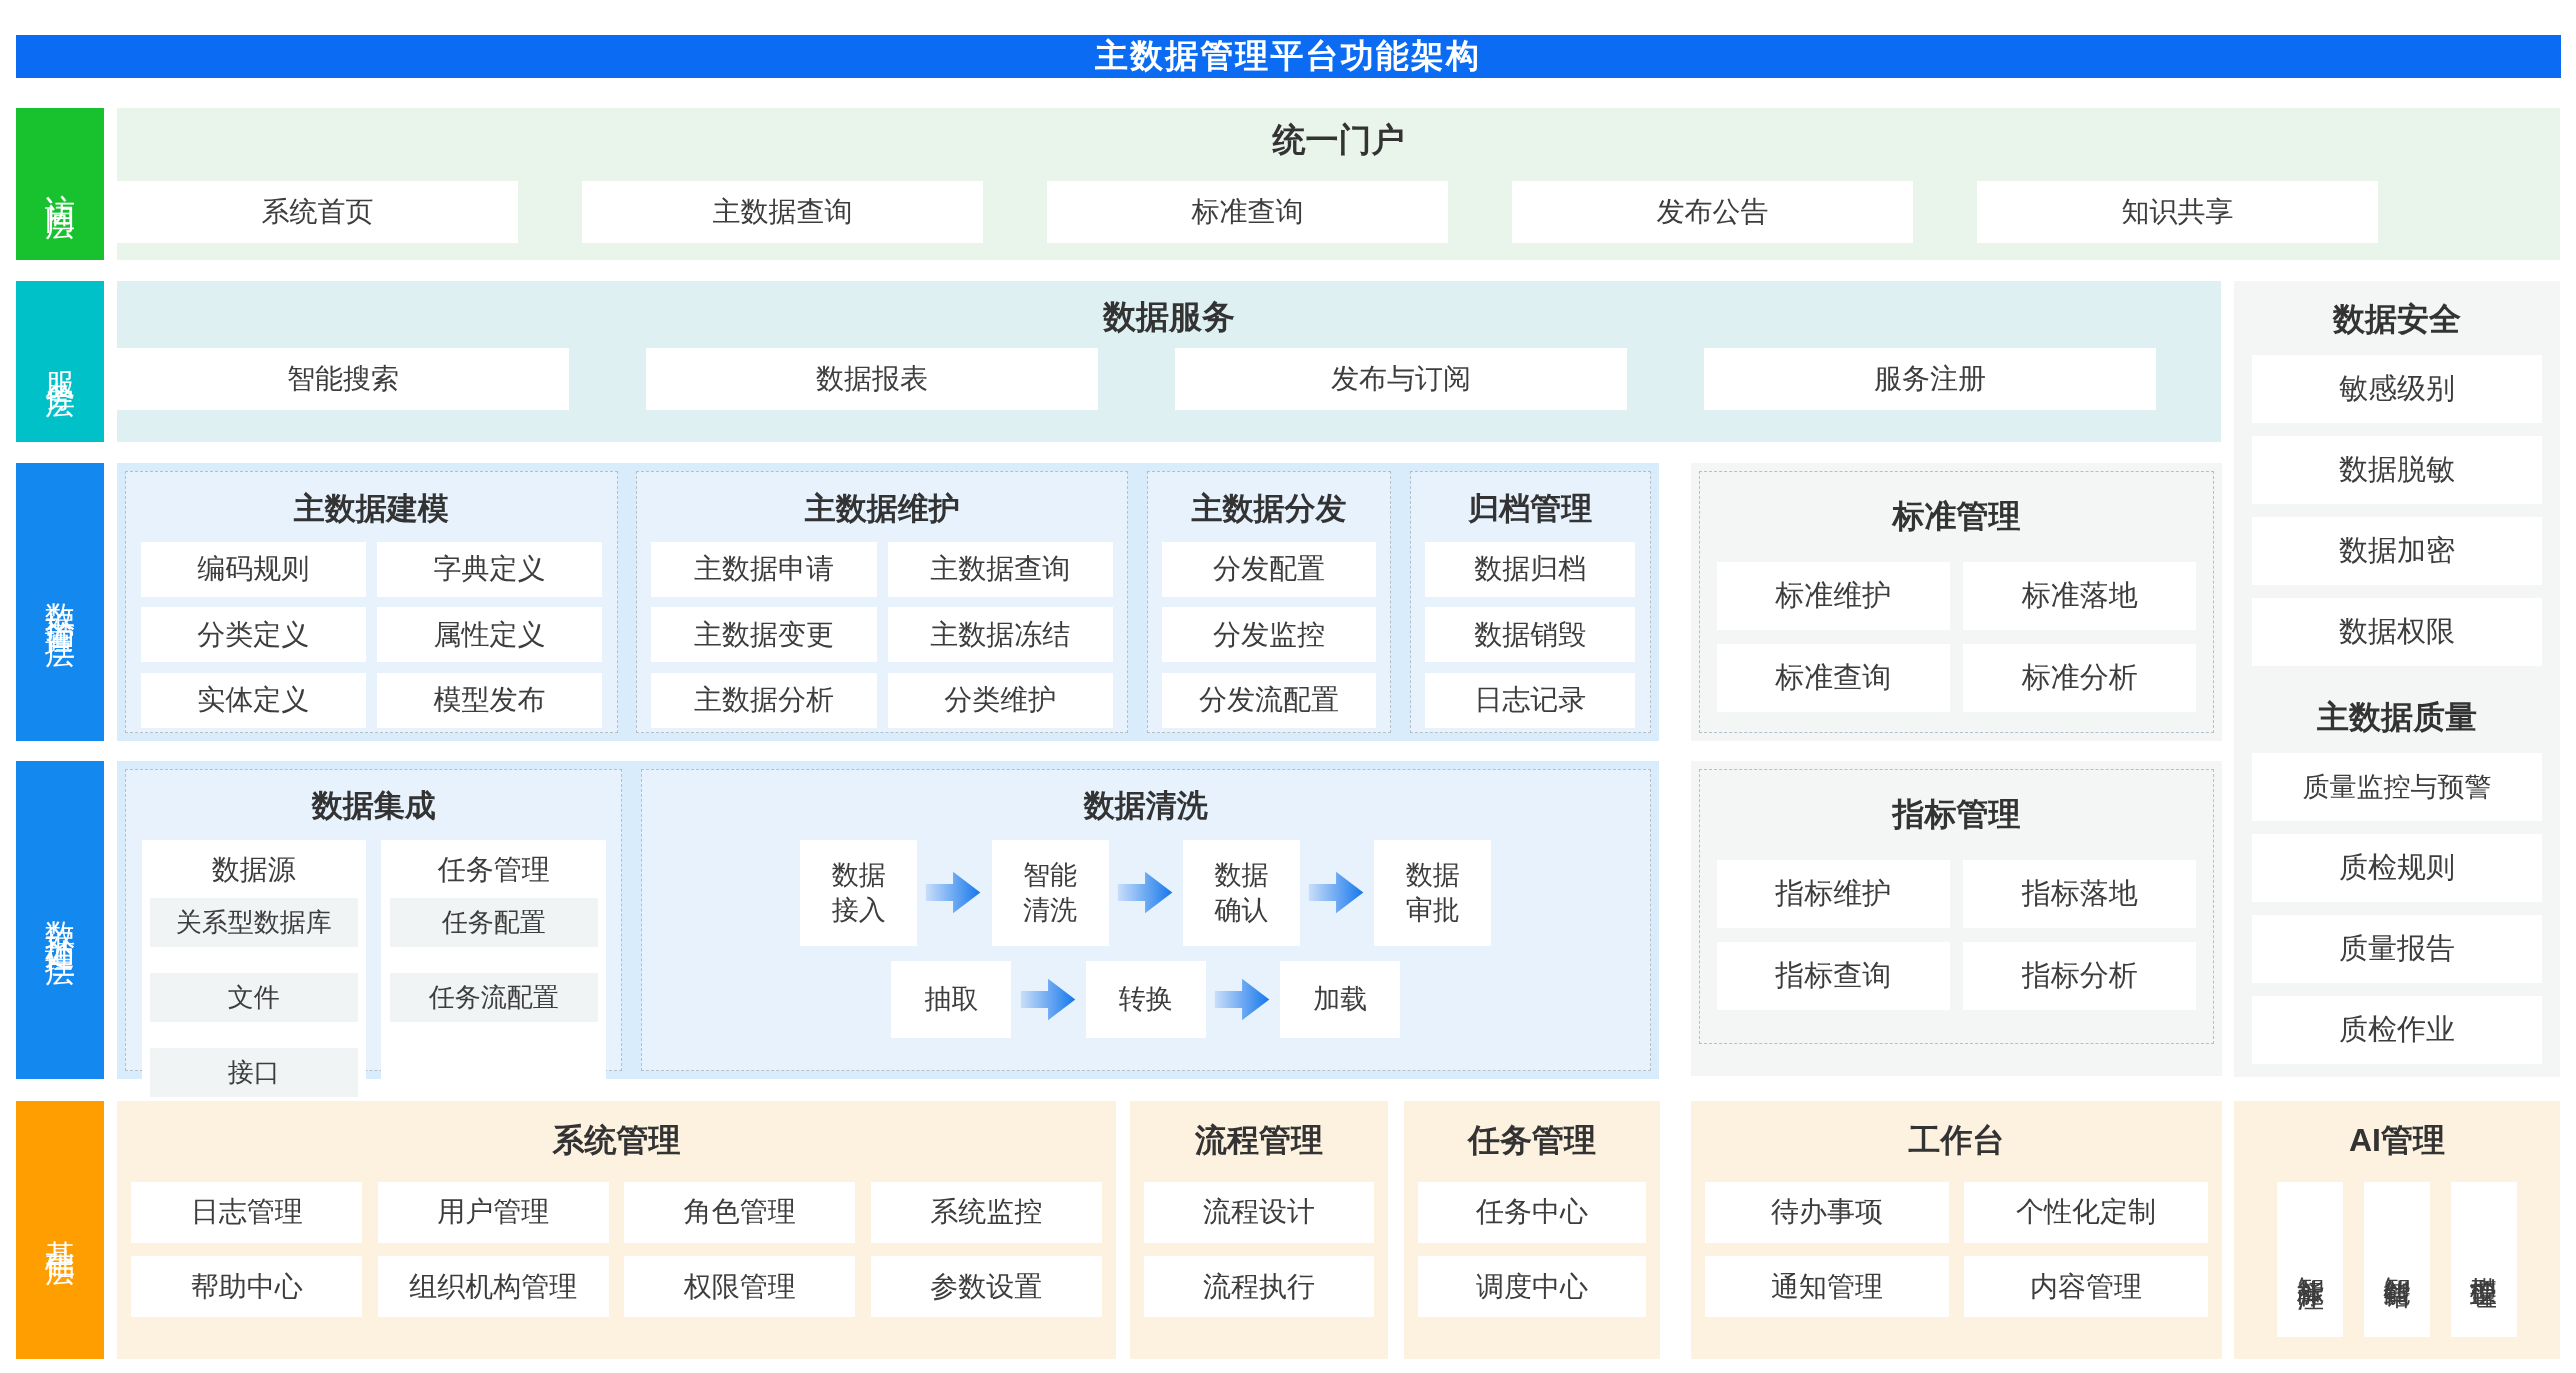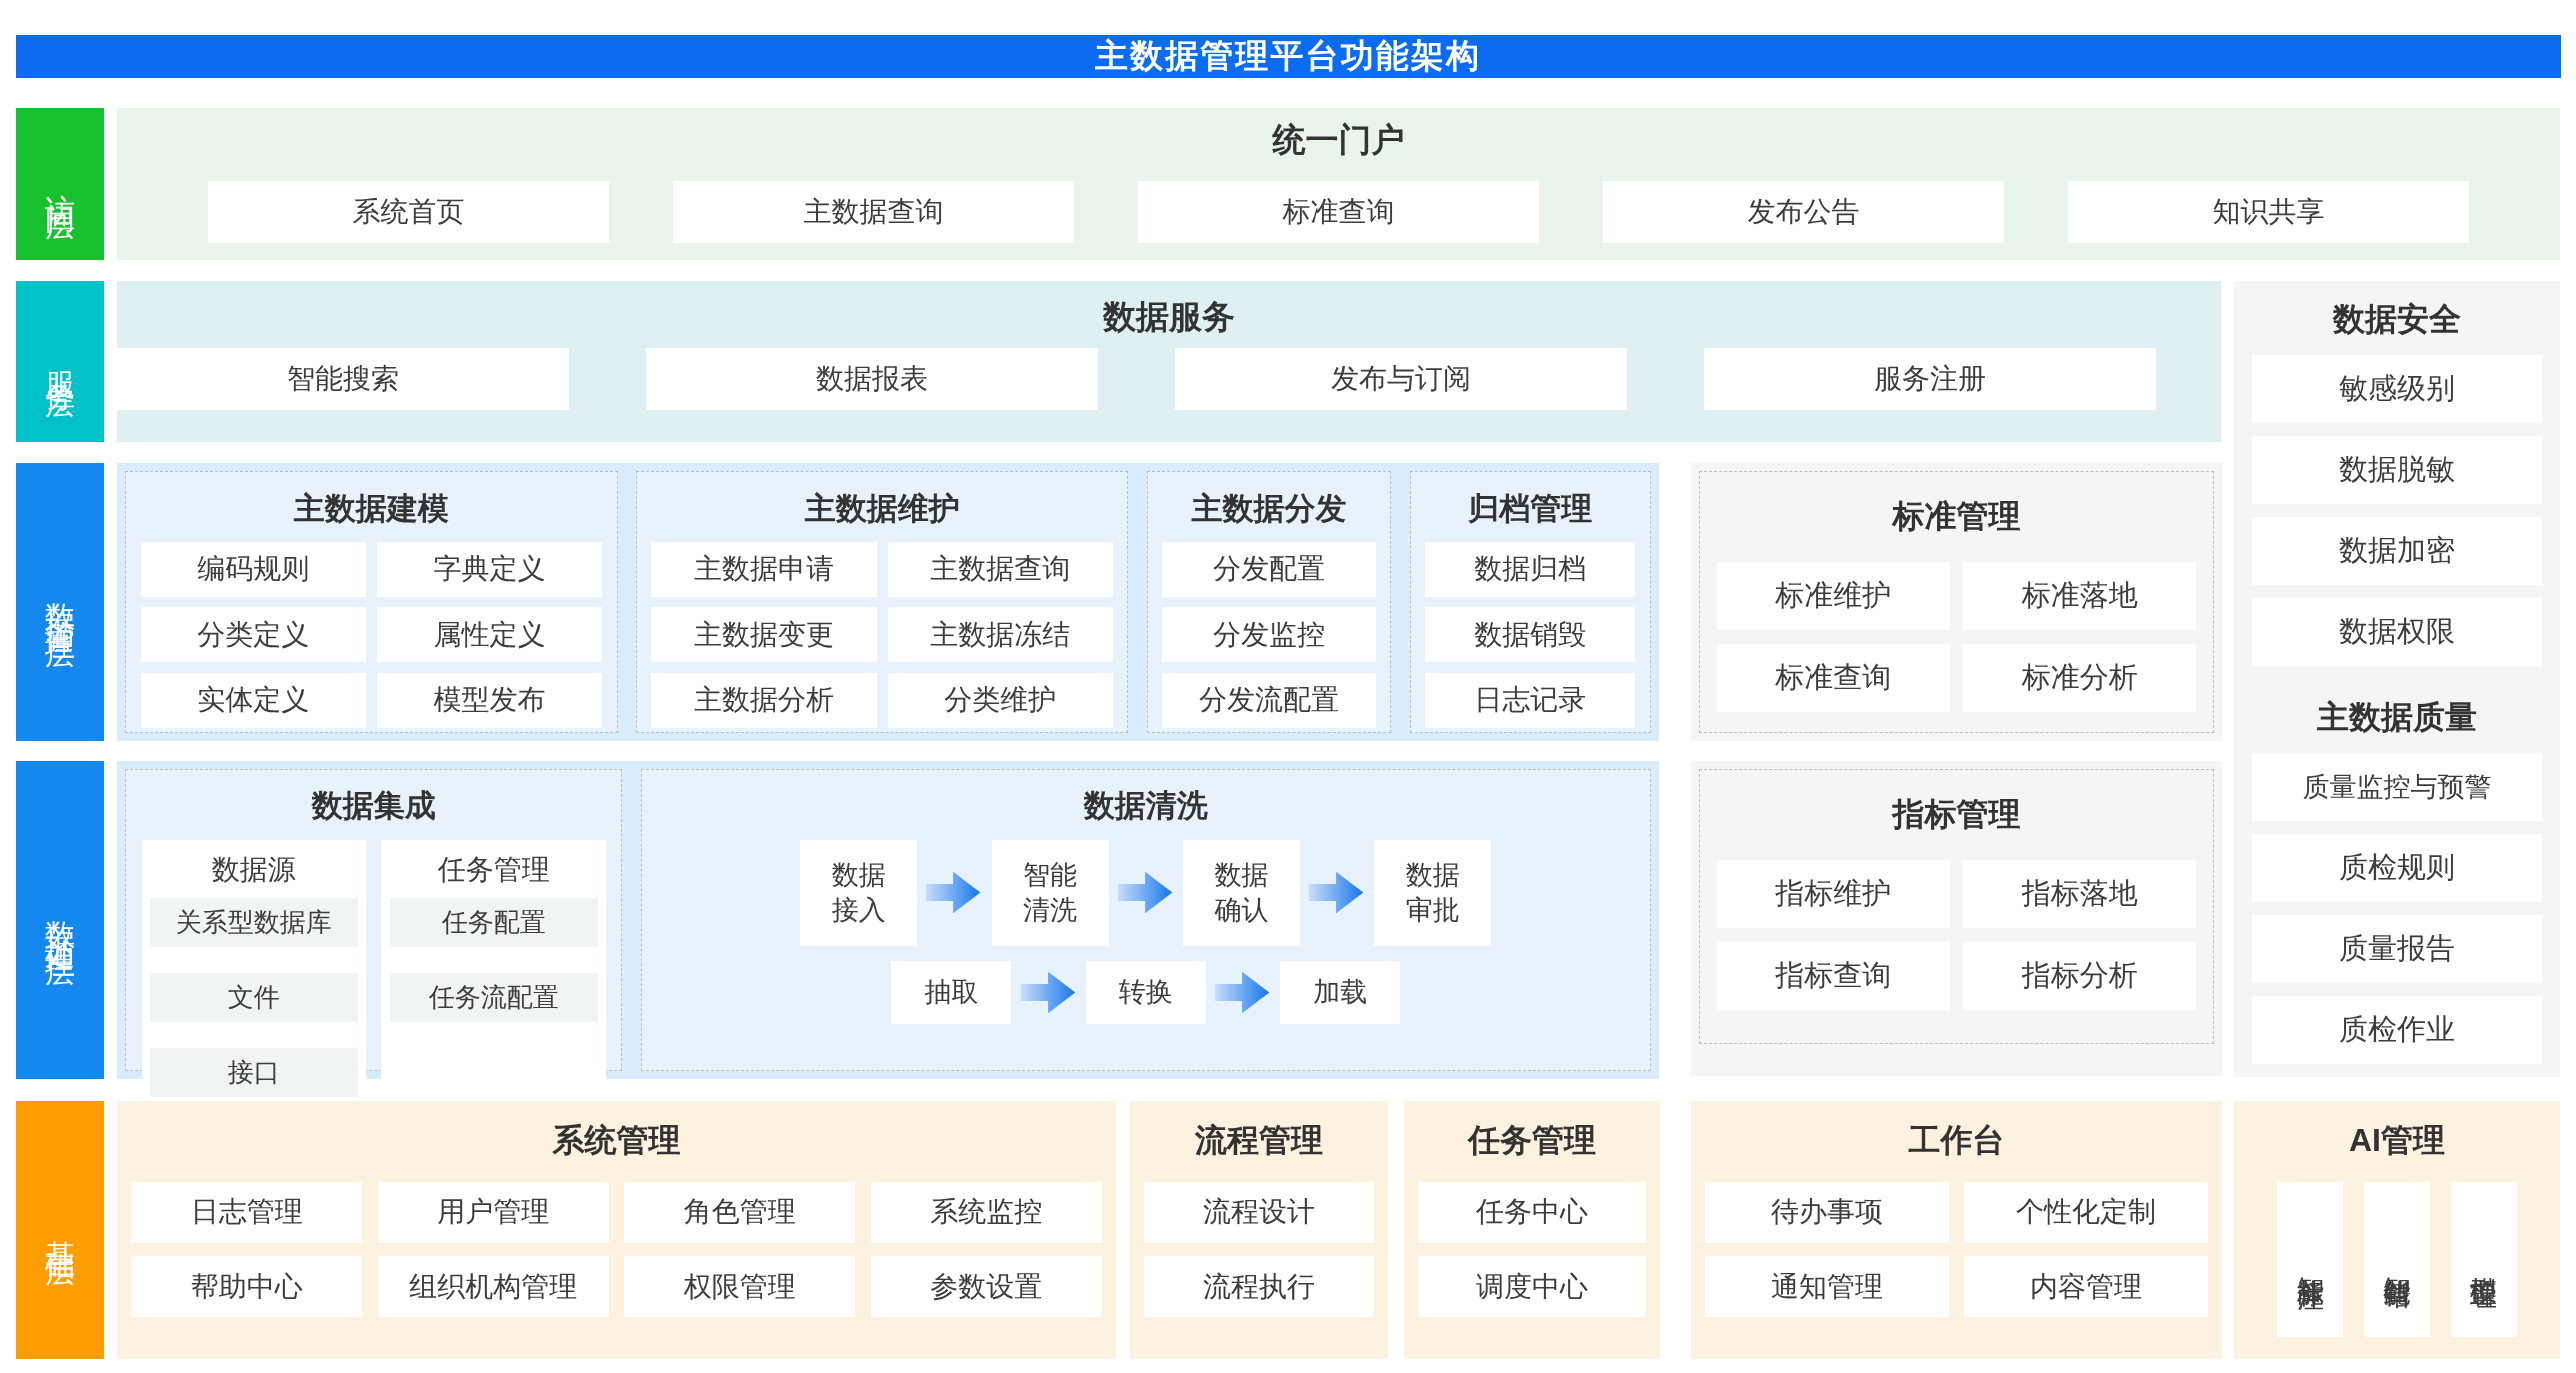--- a/index.html
+++ b/index.html
@@ -22,21 +22,21 @@
 
   
   .panel{position:absolute;box-sizing:border-box;}
   h2.sec{margin:0;text-align:center;font-size:33px;font-weight:bold;color:#333;}
   h3.sub{margin:0;text-align:center;font-size:31px;font-weight:bold;color:#333;}
   .btn{background:#ffffff;display:flex;align-items:center;justify-content:center;
     color:#3d3d3d;font-size:28px;box-sizing:border-box;}
 
   
   .access-panel{left:117px;top:108px;width:2443px;height:152px;background:#e9f4ea;padding-top:10px;}
-  .access-panel .btn-row{display:flex;justify-content:center;gap:64px;margin-top:17.5px;}
+  .access-panel .btn-row{display:flex;gap:64px;margin-top:17.5px;}
   .access-panel .btn{width:401px;height:62px;}
 
   
   .service-panel{left:117px;top:281px;width:2104px;height:161px;background:#def0f2;padding-top:14.4px;}
   .service-panel .btn-row{display:flex;justify-content:flex-start;gap:77px;margin-top:8px;}
   .service-panel .btn{width:452px;height:62px;}
 
   
   .right-col{left:2234px;top:281px;width:326px;height:796px;background:#f4f6f6;
     display:flex;flex-direction:column;padding:0 18px;}
@@ -72,21 +72,21 @@
   .int-cols{display:flex;gap:15.5px;padding:0 8.2px;flex:1;}
   .white-panel{flex:1;background:#ffffff;padding:6.2px 8.2px;box-sizing:border-box;}
   .wp-title{text-align:center;font-size:28px;color:#3d3d3d;margin:5.2px 0 8.2px;}
   .gray-item{background:#f1f4f5;height:49px;display:flex;align-items:center;justify-content:center;
     font-size:26px;color:#3d3d3d;margin-bottom:26px;}
   .flow-row{display:flex;justify-content:center;align-items:center;}
   .flow-row.top{margin-bottom:15.5px;}
   .flow-box{background:#ffffff;width:117px;height:106px;display:flex;align-items:center;justify-content:center;
     font-size:27px;color:#3d3d3d;text-align:center;line-height:1.3;}
   .flow-box .wrap2{display:inline-block;width:58px;}
-  .flow-row.bottom .flow-box{width:120px;height:63px;}
+  .flow-row.bottom .flow-box{width:120px;height:77px;}
   .flow-arrow{margin:0 8.2px;flex:0 0 auto;}
 
   
   .base-panel{position:absolute;top:1101px;height:258px;background:#fdf1e0;box-sizing:border-box;padding:11.3px 14.4px;}
   .base-panel h3.sub{font-size:32px;margin:7.2px 0 18.5px;}
   .bp-system{left:117px;width:999px;}
   .bp-process{left:1130px;width:258px;}
   .bp-task{left:1404px;width:256px;}
   .bp-work{left:1691px;width:531px;}
   .bp-ai{left:2234px;width:326px;}

